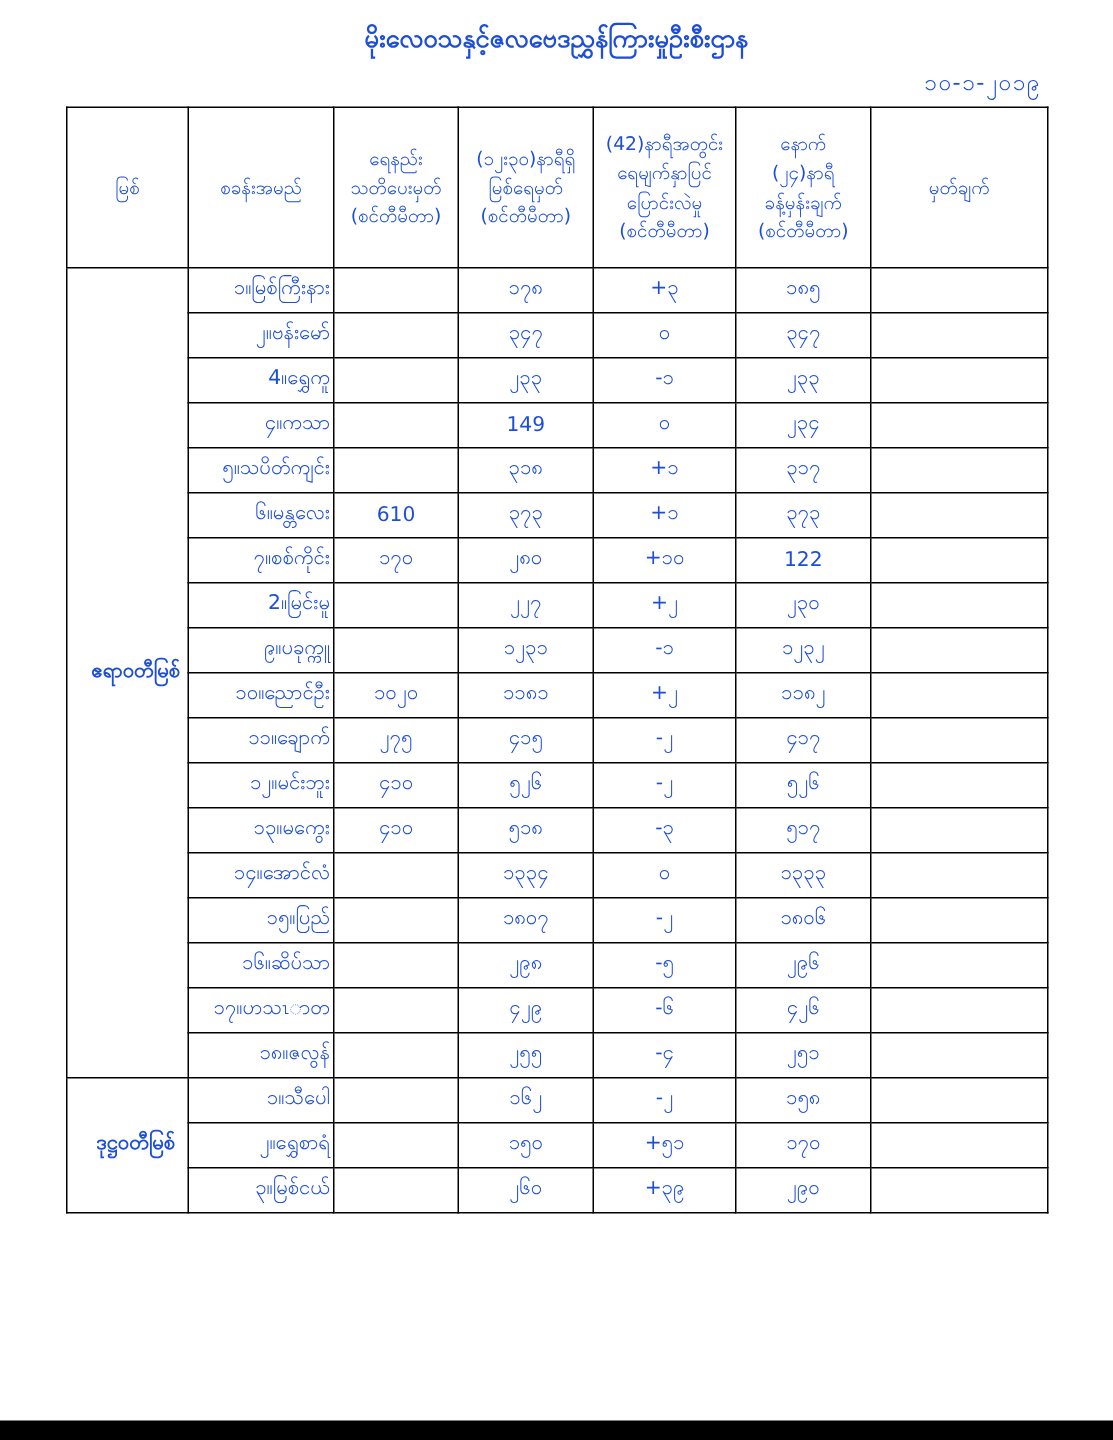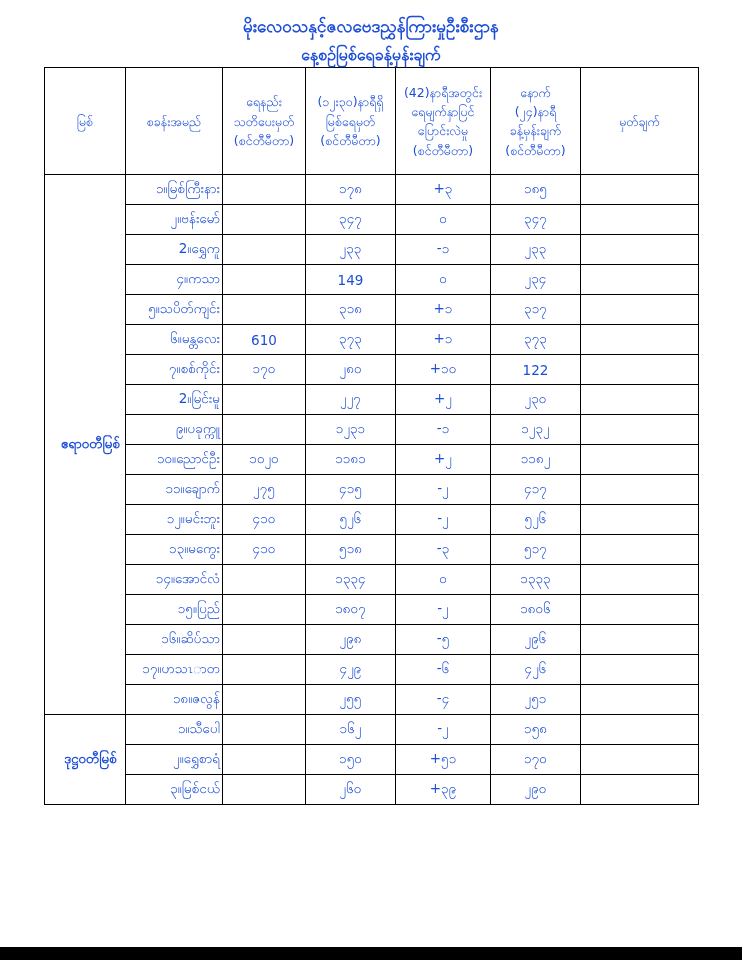--- a/index.html
+++ b/index.html
@@ -51,23 +51,23 @@
     background:#000;
   }
 </style>
 </head>
 <body>
 
 <div class="page">
 
   <div class="title-block">
     <div class="title-line1">မိုးလေဝသနှင့်ဇလဗေဒညွှန်ကြားမှုဦးစီးဌာန</div>
-    <div class="title-line2">နေ့စဉ်မြစ်ရေခန့်မှန်းချက်</div>
   </div>
 
+  <div class="date-line">၁၀-၁-၂၀၁၉</div>
 
   <table class="forecast">
     <colgroup>
       <col style="width:81px">
       <col style="width:97px">
       <col style="width:83px">
       <col style="width:90px">
       <col style="width:95px">
       <col style="width:90px">
       <col style="width:118px">
@@ -105,21 +105,21 @@
         </tr>
         <tr>
           <td class="station">၂။ဗန်းမော်</td>
           <td></td>
           <td>၃၄၇</td>
           <td>၀</td>
           <td>၃၄၇</td>
           <td></td>
         </tr>
         <tr>
-          <td class="station">2။ရွှေကူ</td>
+          <td class="station">4။ရွှေကူ</td>
           <td></td>
           <td>၂၃၃</td>
           <td>-၁</td>
           <td>၂၃၃</td>
           <td></td>
         </tr>
         <tr>
           <td class="station">၄။ကသာ</td>
           <td></td>
           <td>149</td>

